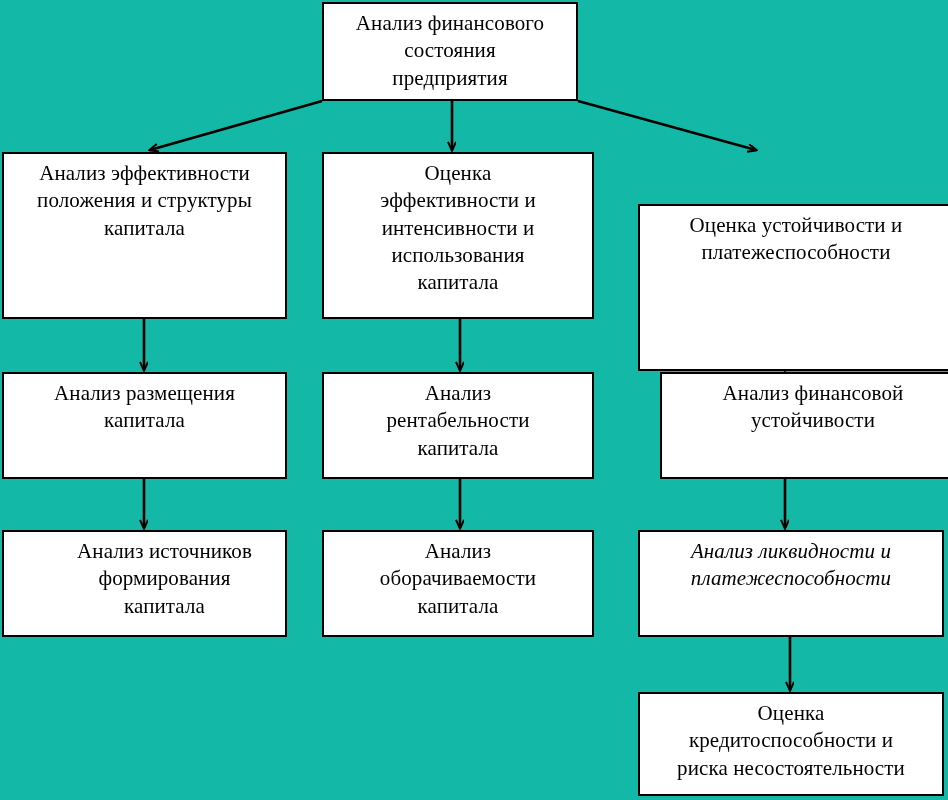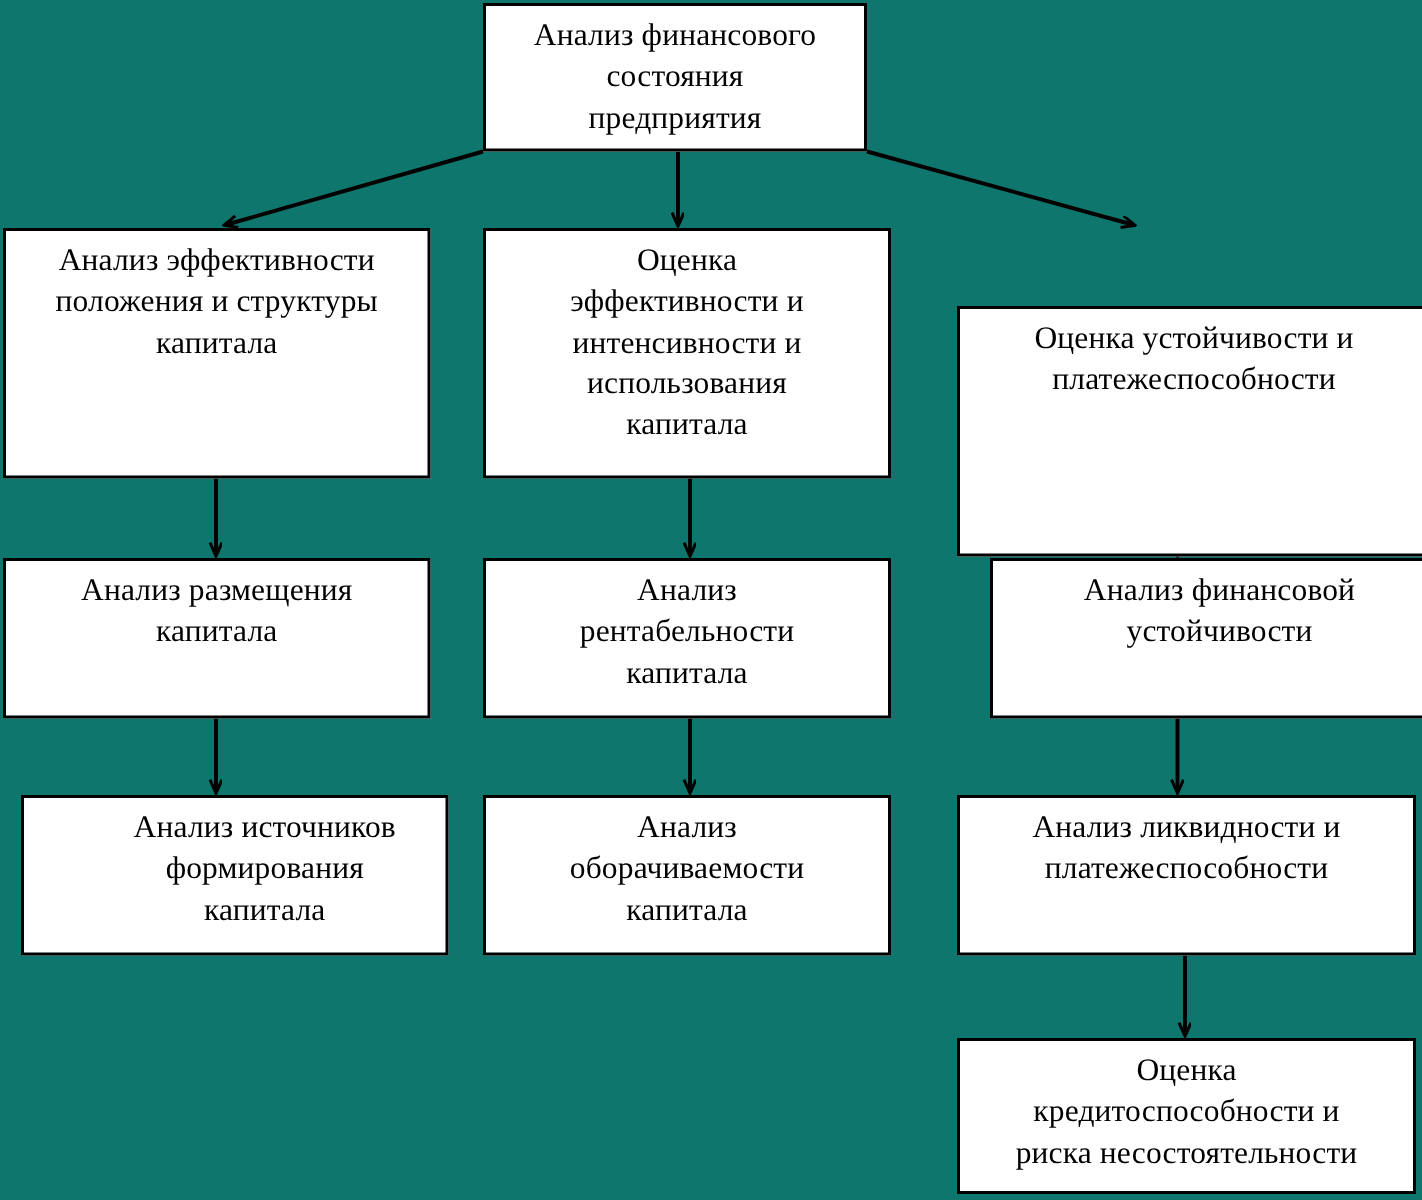--- a/index.html
+++ b/index.html
@@ -4,21 +4,21 @@
 <style>
   html, body {
     margin: 0;
     padding: 0;
     background: #ffffff;
   }
   #canvas {
     position: relative;
     width: 948px;
     height: 800px;
-    background: #0f766e;
+    background: #14b8a6;
     overflow: hidden;
     font-family: "Liberation Serif", "DejaVu Serif", serif;
   }
   #svg-layer {
     position: absolute;
     left: 0;
     top: 0;
     width: 948px;
     height: 800px;
     pointer-events: none;
@@ -42,23 +42,23 @@
     white-space: pre-line;
     letter-spacing: 0.1px;
   }
   .n-top      { left: 322px; top: 2px;   width: 256px; height: 99px; }
   .n-r2-left  { left: 2px;   top: 152px; width: 285px; height: 167px; }
   .n-r2-mid   { left: 322px; top: 152px; width: 272px; height: 167px; }
   .n-r2-right { left: 638px; top: 168px; width: 316px; height: 167px; margin-top: 36px; }
   .n-r3-left  { left: 2px;   top: 372px; width: 285px; height: 107px; }
   .n-r3-mid   { left: 322px; top: 372px; width: 272px; height: 107px; }
   .n-r3-right { left: 638px; top: 372px; width: 306px; height: 107px; margin-left: 22px; }
-  .n-r4-left  { left: 14px;   top: 530px; width: 285px; height: 107px; padding-left: 40px; }
+  .n-r4-left  { left: 2px;   top: 530px; width: 285px; height: 107px; padding-left: 40px; }
   .n-r4-mid   { left: 322px; top: 530px; width: 272px; height: 107px; }
-  .n-r4-right { left: 638px; top: 530px; width: 306px; height: 107px; }
+  .n-r4-right { left: 638px; top: 530px; width: 306px; height: 107px; font-style: italic; }
   .n-r5-right { left: 638px; top: 692px; width: 306px; height: 104px; }
 </style>
 </head>
 <body>
 
 <div id="canvas">
 
   <svg id="svg-layer" viewBox="0 0 948 800" width="948" height="800" xmlns="http://www.w3.org/2000/svg">
     <defs>
       <marker id="arrowhead" markerWidth="11" markerHeight="11" refX="9.2" refY="4" orient="auto" markerUnits="userSpaceOnUse">

